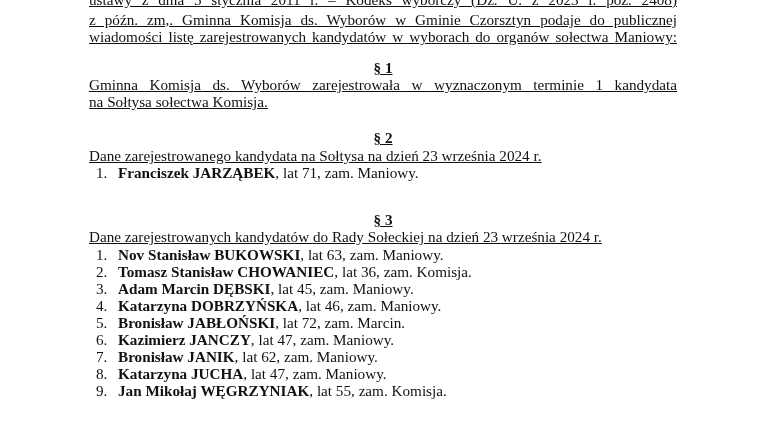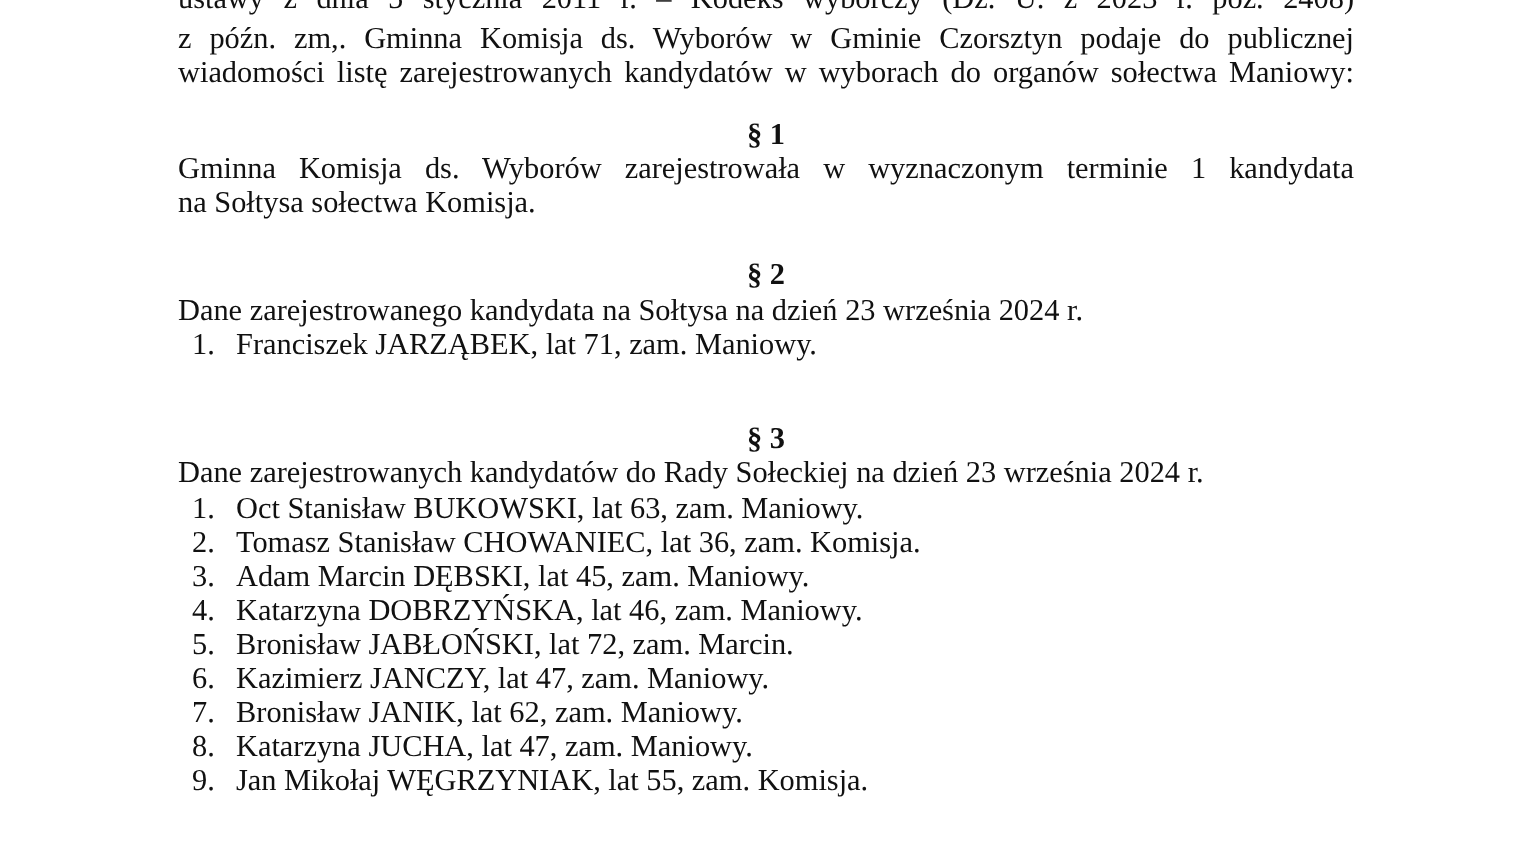--- a/index.html
+++ b/index.html
@@ -4,26 +4,26 @@
   <style>
     html, body { margin: 0; padding: 0; }
     body {
       width: 768px; height: 432px; overflow: hidden;
       background: #ffffff; color: #111111;
       font-family: "Liberation Serif", "DejaVu Serif", serif;
       font-size: 15.2px;
       position: relative;
     }
     .page { position: absolute; left: 89px; width: 588px; top: 0; }
-    .line { position: absolute; left: 0; width: 588px; white-space: nowrap; line-height: 17px; }
+    .line { position: absolute; left: 0; width: 588px; white-space: nowrap; line-height: 17px; text-decoration: underline; }
     .justify { text-align: justify; text-align-last: justify; white-space: normal; }
     .center { text-align: center; font-weight: bold; }
     .item { position: absolute; left: 7px; white-space: nowrap; line-height: 17px; }
     .item .num { display: inline-block; width: 22px; }
-    .item b { font-weight: normal; }
+    .item b { font-weight: bold; }
     .cut { top: -9px; }
   </style>
 </head>
 <body>
 
 <div class="page">
   <div class="line justify cut">ustawy z dnia 5 stycznia 2011 r. – Kodeks wyborczy (Dz. U. z 2023 r. poz. 2408)</div>
   <div class="line justify" style="top:11px">z późn. zm,. Gminna Komisja ds. Wyborów w Gminie Czorsztyn podaje do publicznej</div>
   <div class="line justify" style="top:28px">wiadomości listę zarejestrowanych kandydatów w wyborach do organów sołectwa Maniowy:</div>
 
@@ -34,21 +34,21 @@
   <div class="line center" style="top:129px">§ 2</div>
   <div class="line" style="top:147px">Dane zarejestrowanego kandydata na Sołtysa na dzień 23 września 2024 r.</div>
   <div class="item" style="top:164px">
     <span class="num">1.</span><b>Franciszek JARZĄBEK</b><span>, lat 71, zam. Maniowy.</span>
   </div>
 
   <div class="line center" style="top:211px">§ 3</div>
   <div class="line" style="top:228px">Dane zarejestrowanych kandydatów do Rady Sołeckiej na dzień 23 września 2024 r.</div>
 
   <div class="item" style="top:246px">
-    <span class="num">1.</span><b>Oct Stanisław BUKOWSKI</b><span>, lat 63, zam. Maniowy.</span>
+    <span class="num">1.</span><b>Nov Stanisław BUKOWSKI</b><span>, lat 63, zam. Maniowy.</span>
   </div>
   <div class="item" style="top:263px">
     <span class="num">2.</span><b>Tomasz Stanisław CHOWANIEC</b><span>, lat 36, zam. Komisja.</span>
   </div>
   <div class="item" style="top:280px">
     <span class="num">3.</span><b>Adam Marcin DĘBSKI</b><span>, lat 45, zam. Maniowy.</span>
   </div>
   <div class="item" style="top:297px">
     <span class="num">4.</span><b>Katarzyna DOBRZYŃSKA</b><span>, lat 46, zam. Maniowy.</span>
   </div>

